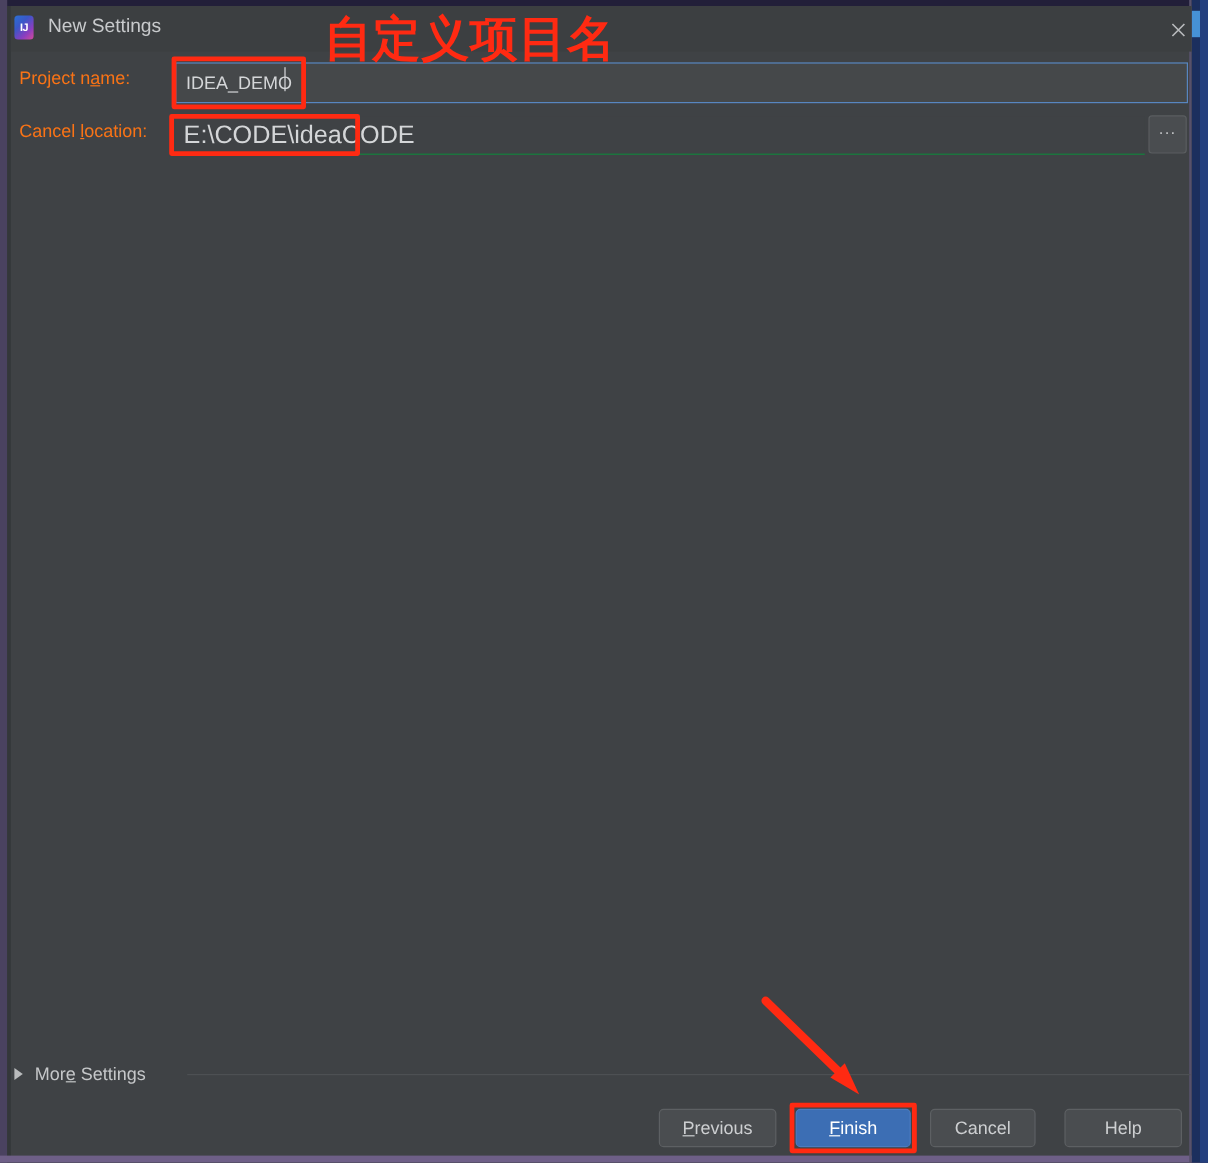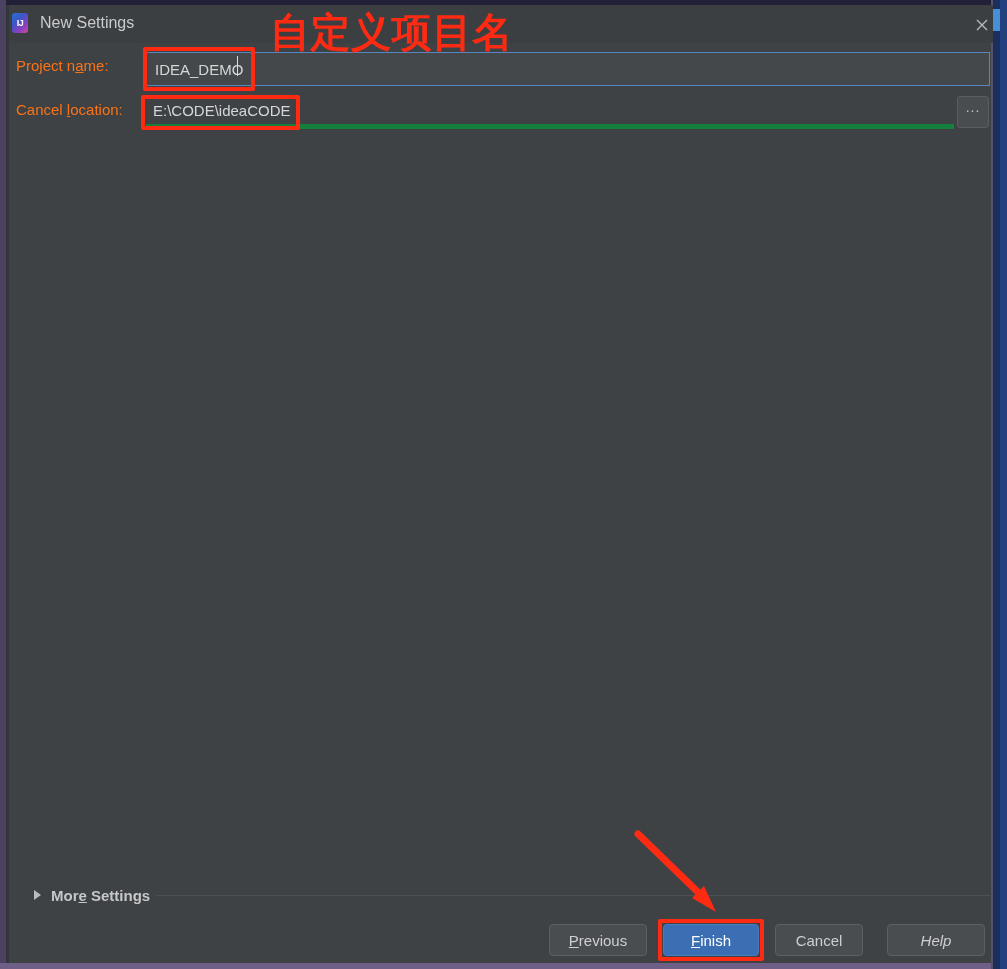--- a/index.html
+++ b/index.html
@@ -157,23 +157,23 @@
   }
 
   
   #field-location {
     position: absolute;
     left: 146px; top: 97px;
     width: 808px; height: 32px;
     box-sizing: border-box;
     background: #3f4245;
     border: none;
-    border-bottom: 5px solid #15803d;
+    border-bottom: 1px solid #15803d;
     color: #d4d6d8;
-    font-size: 15px;
+    font-size: 21px;
     font-family: "Liberation Sans", sans-serif;
     padding: 0 7px;
     outline: none;
   }
   #browse-button {
     position: absolute;
     left: 957px; top: 96px;
     width: 32px; height: 32px;
     box-sizing: border-box;
     background: #4a4d50;
@@ -185,26 +185,25 @@
     display: flex;
     align-items: flex-start;
     justify-content: center;
     padding-top: 2px;
     cursor: pointer;
   }
 
   
   #more-settings {
     position: absolute;
-    left: 34px; top: 883px;
+    left: 12px; top: 883px;
     height: 24px;
     display: flex;
     align-items: center;
     cursor: pointer;
-    font-weight: bold;
   }
   #more-settings .tri {
     width: 0; height: 0;
     border-left: 7px solid #b9bbbd;
     border-top: 5px solid transparent;
     border-bottom: 5px solid transparent;
     margin-right: 10px;
   }
   #more-settings .ms-label {
     color: #c5c7c9;
@@ -236,21 +235,21 @@
   }
   .btn u { text-decoration: underline; }
   #btn-previous { left: 549px; top: 924px; width: 98px; }
   #btn-finish {
     left: 663px; top: 924px; width: 96px;
     background: #3c6eb4;
     border: 1px solid #4b7cc0;
     color: #ffffff;
   }
   #btn-cancel   { left: 775px; top: 924px; width: 88px; }
-  #btn-help     { left: 887px; top: 924px; width: 98px; font-style: italic; }
+  #btn-help     { left: 887px; top: 924px; width: 98px; }
 
   
   .red-box {
     position: absolute;
     border: 4px solid #ff2a12;
     box-sizing: border-box;
     border-radius: 2px;
     pointer-events: none;
   }
   #box-name     { left: 143px; top: 47px;  width: 112px; height: 44px; }

